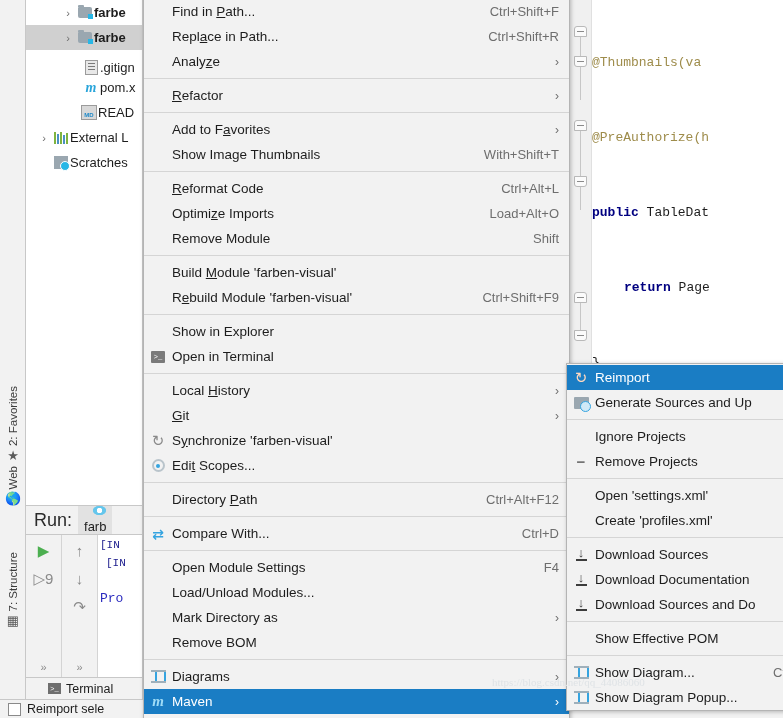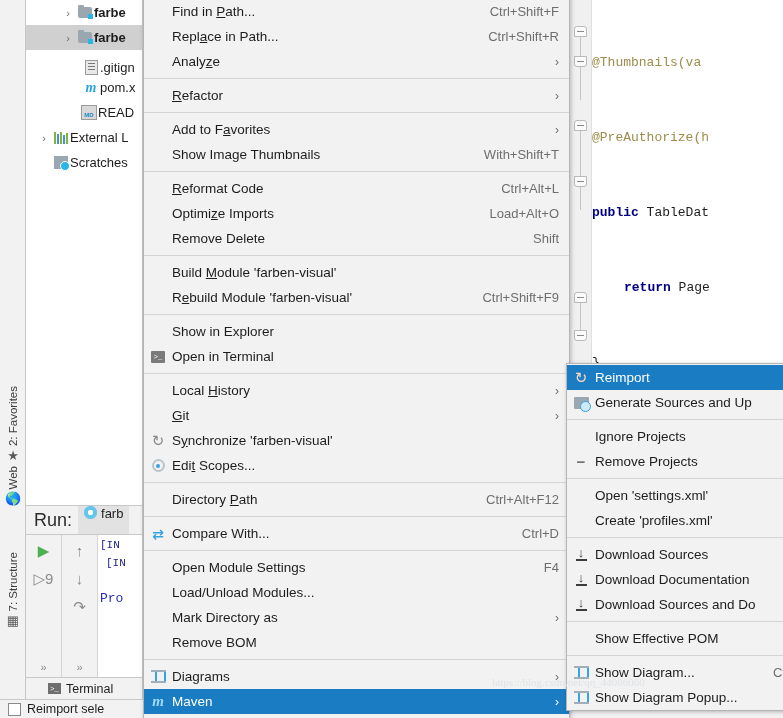--- a/index.html
+++ b/index.html
@@ -90,22 +90,22 @@
     position:absolute;left:26px;top:505px;width:117px;height:172px;
     background:#f2f2f2;border-right:1px solid #c8c8c8;
     border-top:1px solid #c8c8c8;box-sizing:border-box;
   }
   #run-tab-bar{
     height:28px;display:flex;align-items:center;background:#f2f2f2;
     border-bottom:1px solid #c8c8c8;
   }
   #run-label{padding:0 6px 0 8px;font-size:18px;color:#2b2b2b;}
   #run-tab{
-    display:flex;align-items:flex-start;gap:4px;height:28px;padding:0 6px;
-    background:#e2e2e2;font-size:13px;
+    display:flex;align-items:flex-end;gap:4px;height:28px;padding:0 6px;
+    background:#e2e2e2;font-size:13px;flex-direction:column;
   }
   .gear{
     width:13px;height:13px;border-radius:50%;
     background:radial-gradient(circle,#ffffff 0 2.5px,#65c6ec 3px 6.5px);
     box-shadow:0 0 0 1px #65c6ec inset;position:relative;
   }
   #run-body{display:flex;height:143px;}
   .run-gutter{
     width:36px;display:flex;flex-direction:column;align-items:center;
     padding-top:8px;gap:13px;border-right:1px solid #d4d4d4;box-sizing:border-box;
@@ -431,21 +431,21 @@
     <span class="mi-lbl"><span class="u">R</span>eformat Code</span>
     <span class="mi-acc">Ctrl+Alt+L</span>
   </div>
   <div class="mi">
     <span class="mi-ico"></span>
     <span class="mi-lbl">Optimi<span class="u">z</span>e Imports</span>
     <span class="mi-acc">Load+Alt+O</span>
   </div>
   <div class="mi">
     <span class="mi-ico"></span>
-    <span class="mi-lbl">Remove Delete</span>
+    <span class="mi-lbl">Remove Module</span>
     <span class="mi-acc">Shift</span>
   </div>
 
   <div class="msep"></div>
 
   <div class="mi">
     <span class="mi-ico"></span>
     <span class="mi-lbl">Build <span class="u">M</span>odule 'farben-visual'</span>
     <span class="mi-acc"></span>
   </div>

